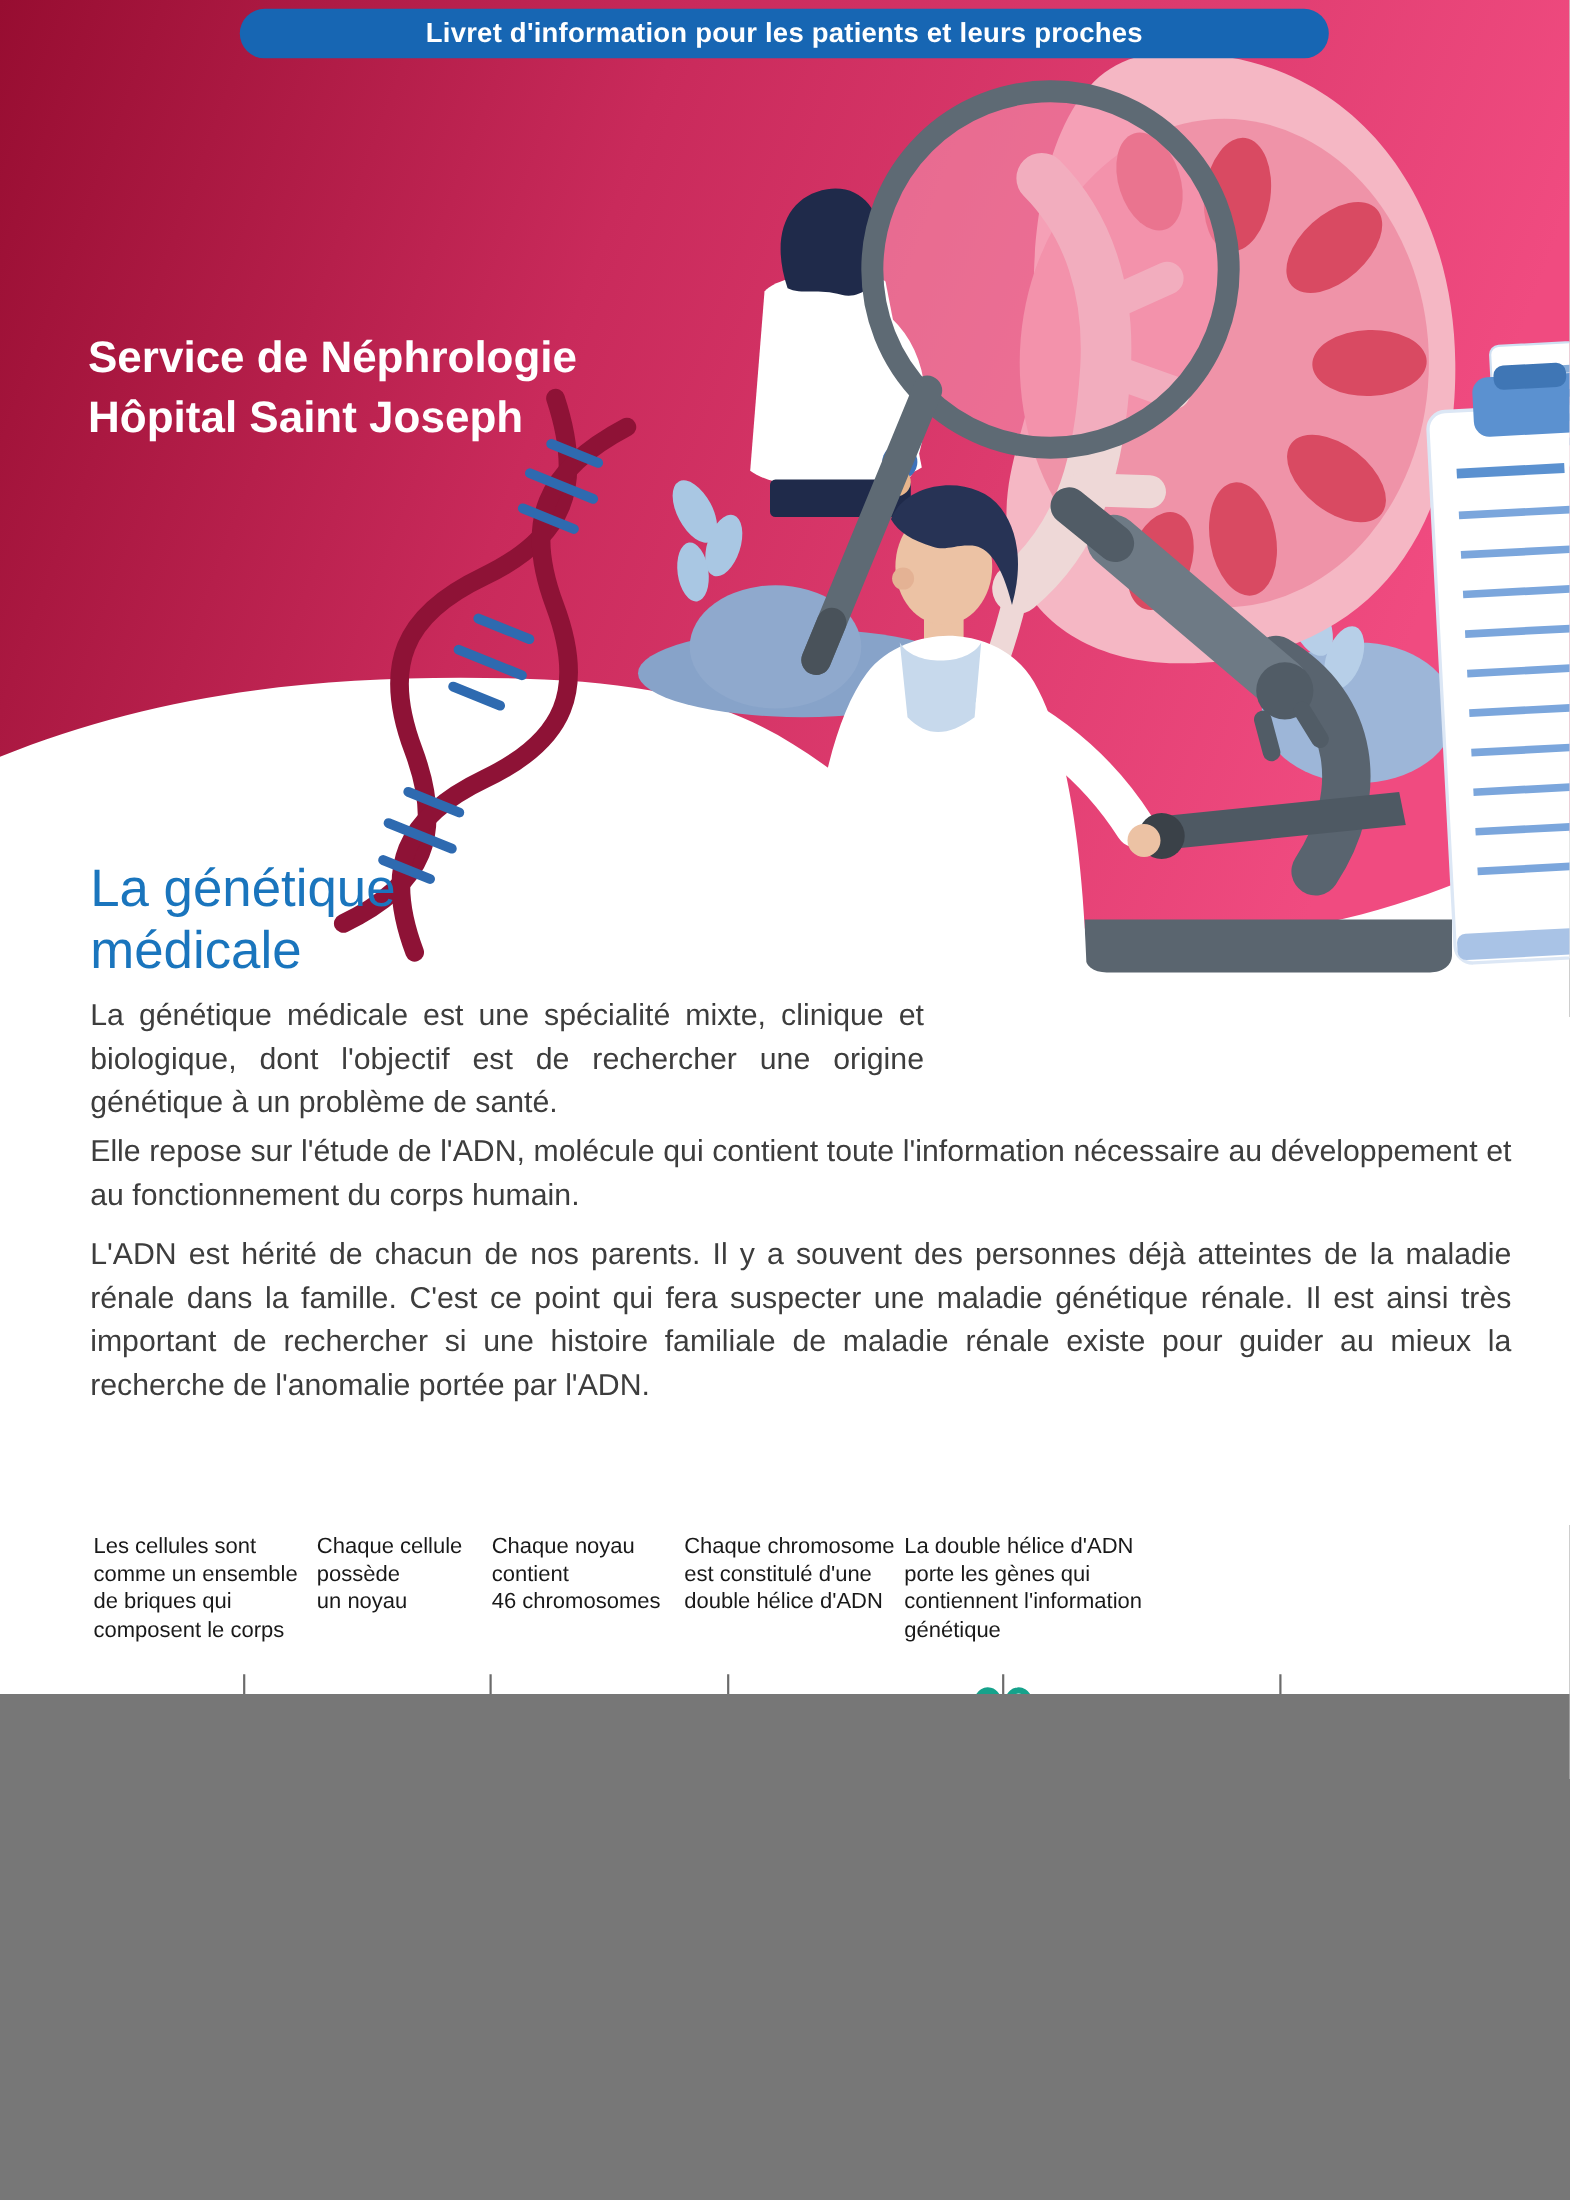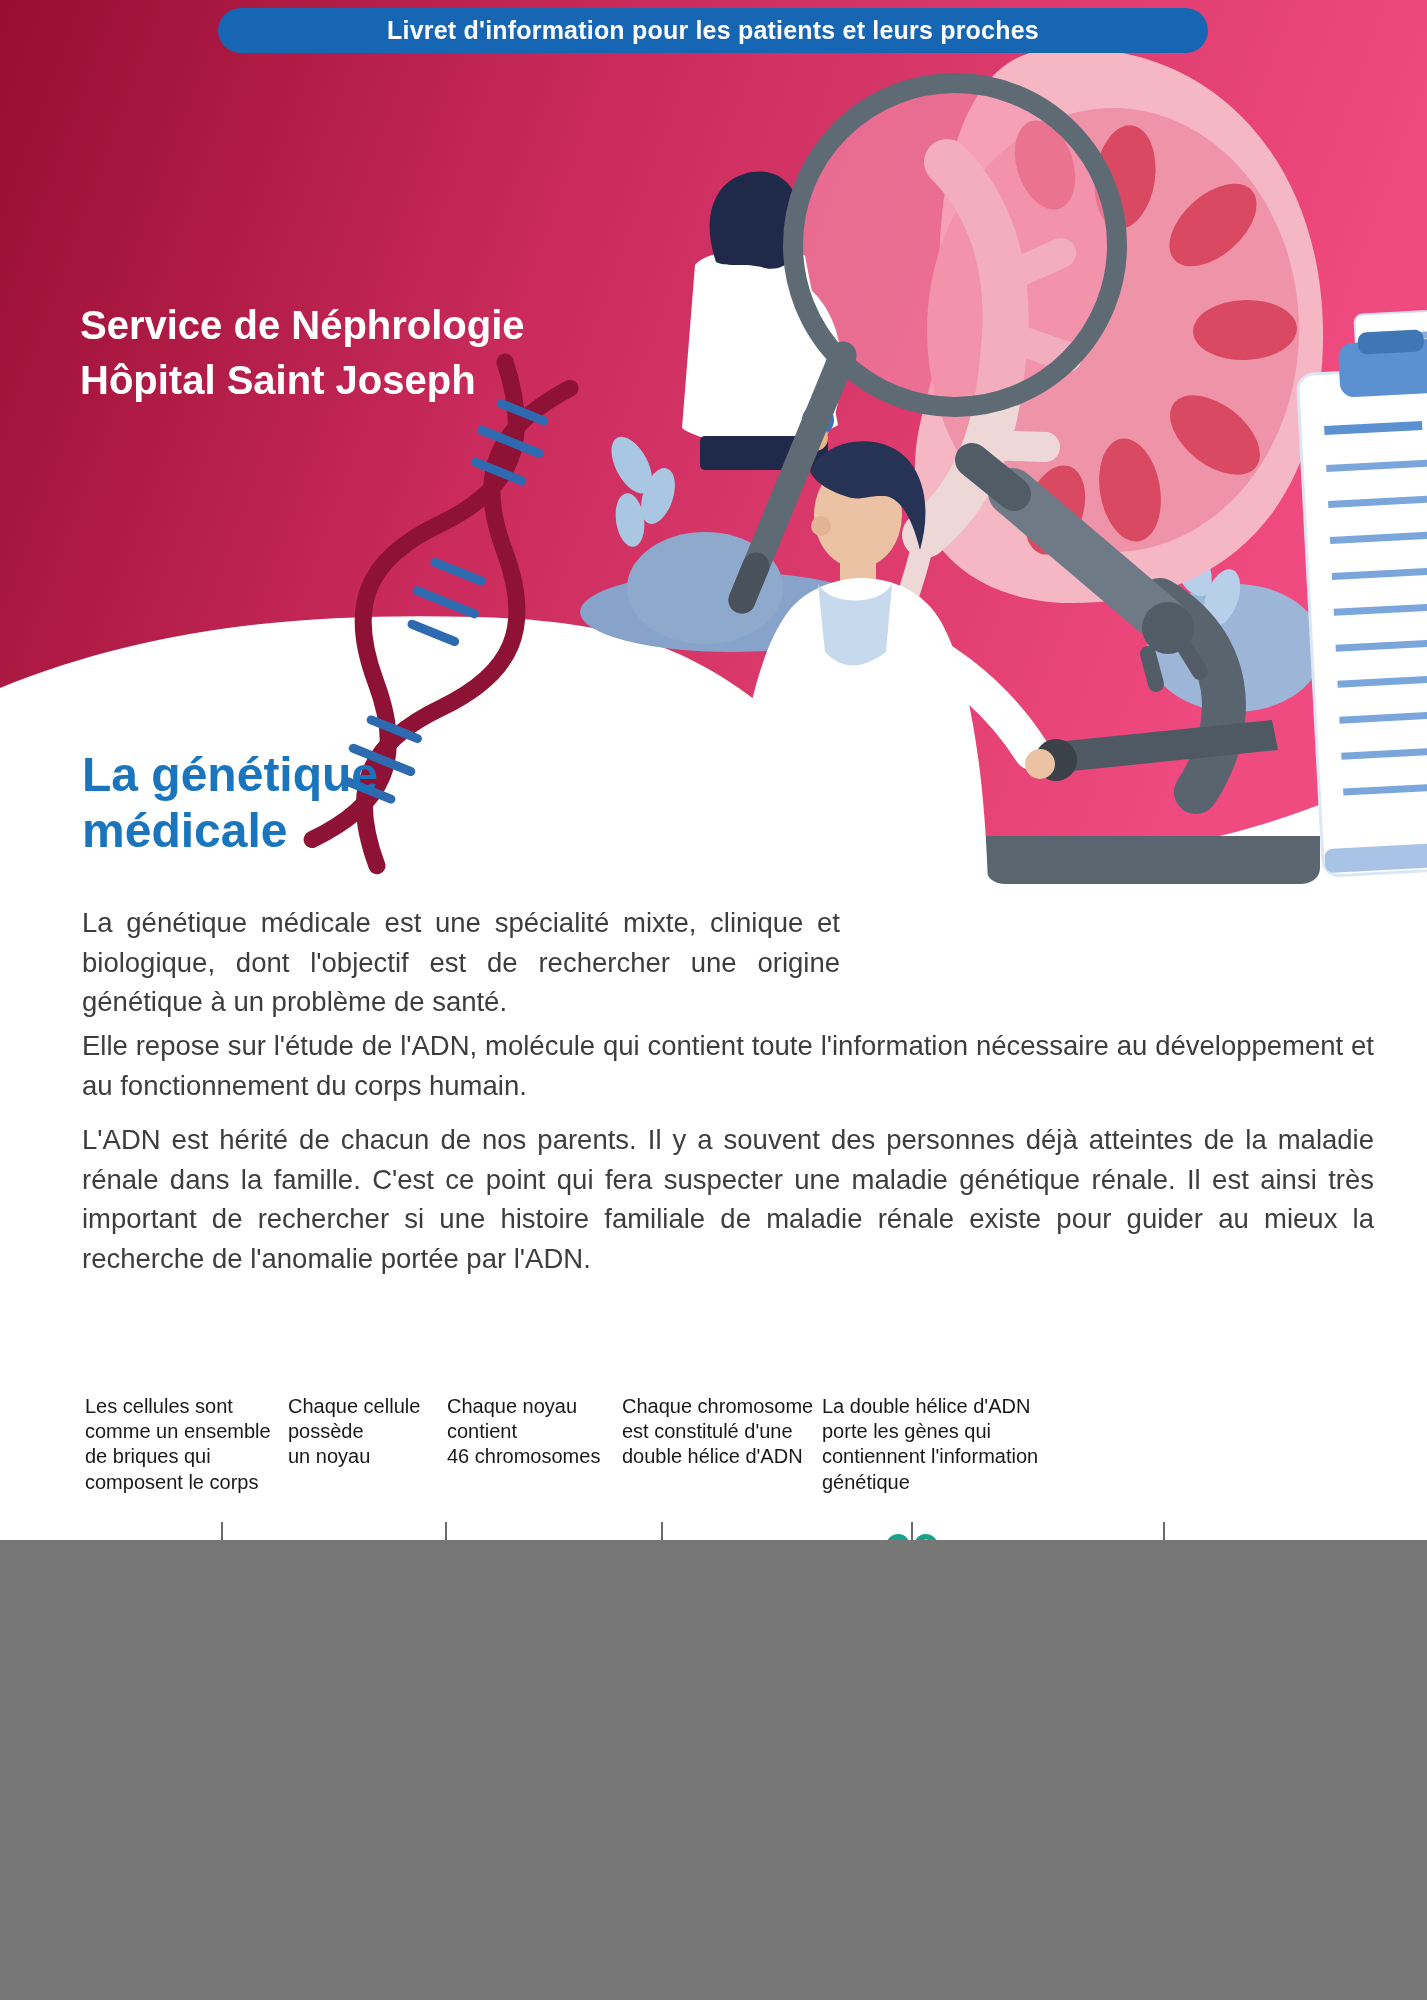--- a/index.html
+++ b/index.html
@@ -17,22 +17,22 @@
   }
   .title {
     position:absolute; top:188px; left:78px; color:#ffffff; font-weight:bold;
     font-size:84px; letter-spacing:-1px; white-space:nowrap;
   }
   .subtitle {
     position:absolute; top:298px; left:80px; color:#ffffff; font-weight:bold;
     font-size:40px; line-height:1.37;
   }
   .heading {
-    position:absolute; top:747px; left:82px; color:#1a75bd; font-size:48px;
-    line-height:1.17; white-space:pre-line; font-weight:700;
+    position:absolute; top:781px; left:82px; color:#1a75bd; font-size:48px;
+    line-height:1.17; white-space:pre-line; font-weight:400;
   }
   .para { position:absolute; left:82px; color:#3d3d3d; font-size:27.5px;
     line-height:1.44; text-align:justify; }
   .para.p1 { top:903px; width:758px; }
   .para.p2 { top:1026px; width:1292px; }
   .para.p3 { top:1120px; width:1292px; }
   .caption {
     position:absolute; top:1394px; color:#191919; font-size:20px;
     line-height:1.26; white-space:pre-line;
   }

